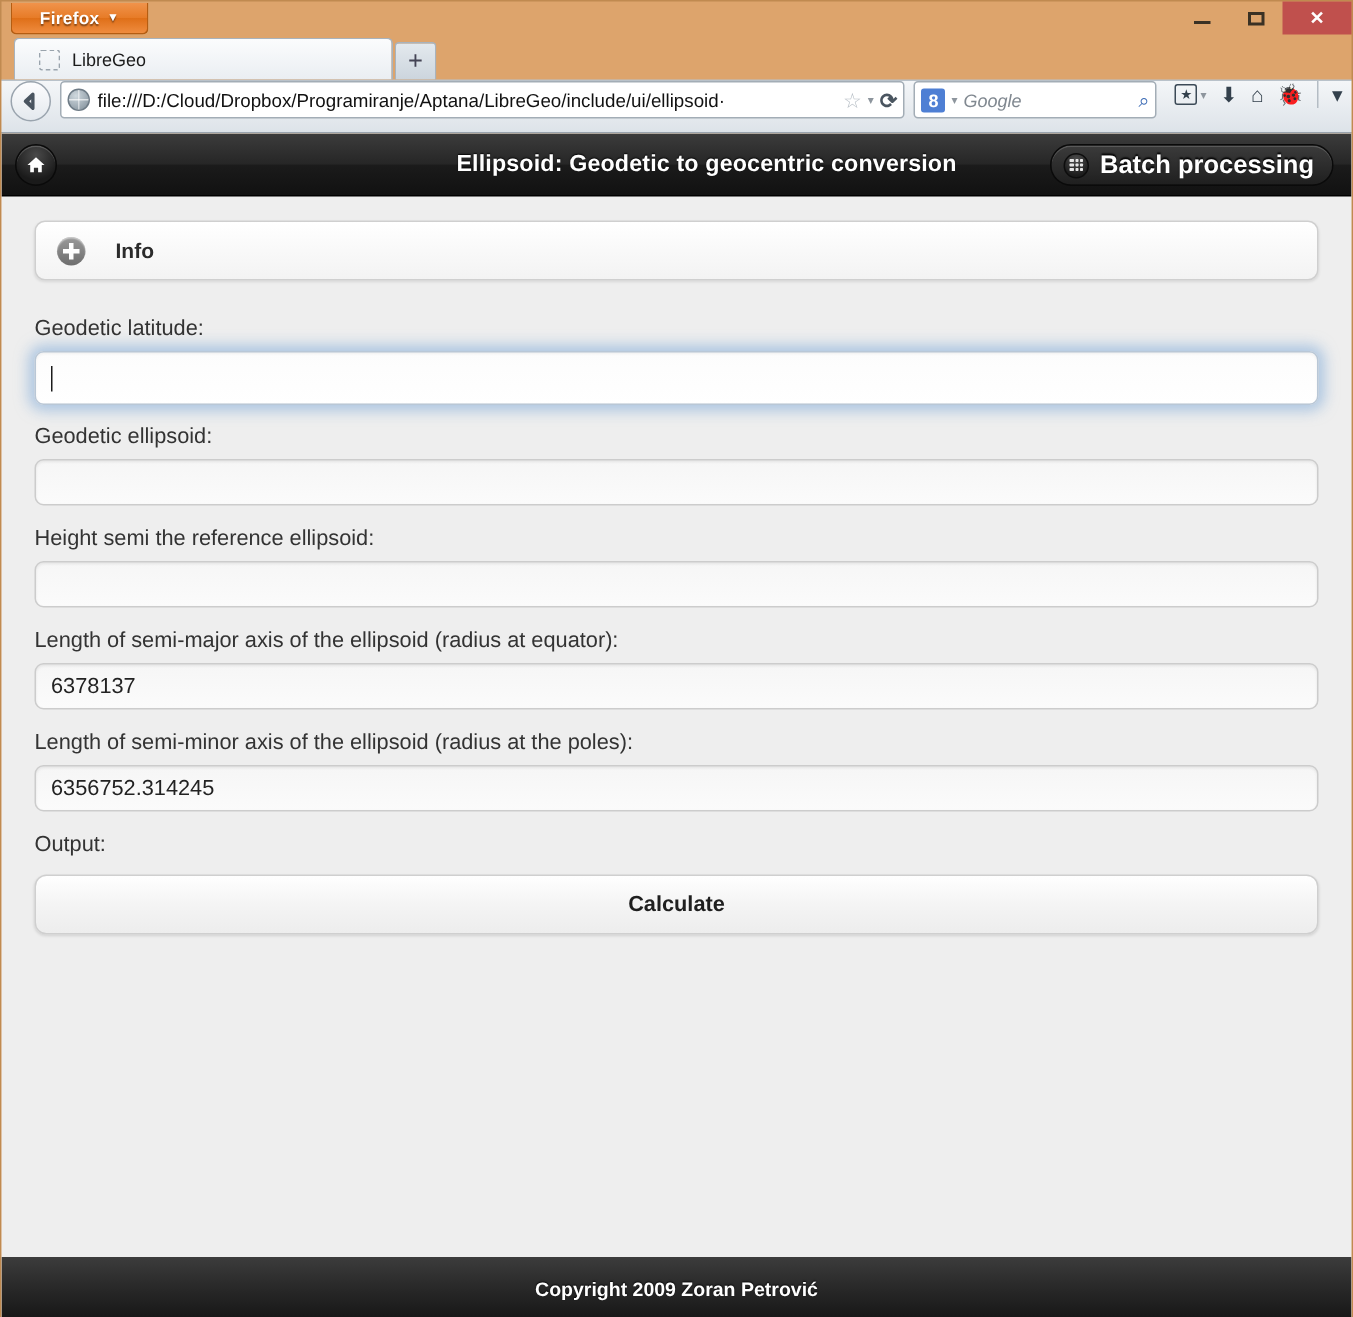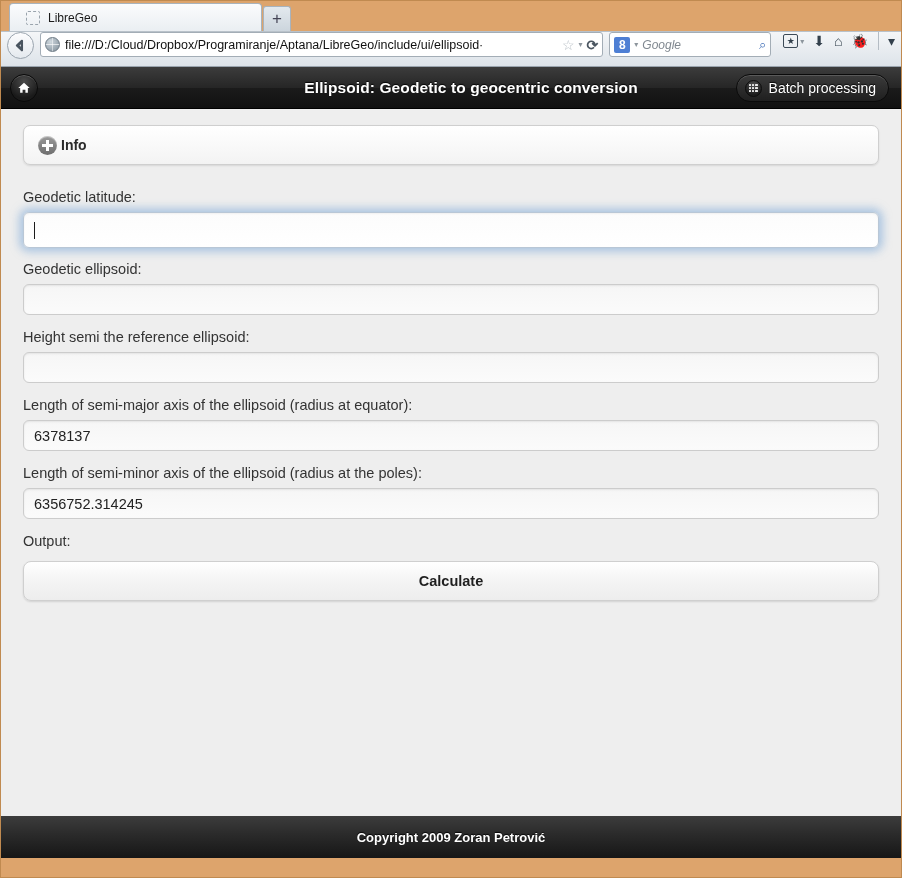--- a/index.html
+++ b/index.html
@@ -275,41 +275,41 @@
     display: grid;
     grid-template-columns: repeat(3, 1fr);
     grid-template-rows: repeat(3, 1fr);
     gap: 1px;
     padding: 3px;
     flex: 0 0 auto;
   }
   .dotsicon i { background: #e6e6e6; border-radius: .5px; }
   .batchlabel {
     color: #fff;
-    font-size: 14px;
-    font-weight: normal;
+    font-size: 17px;
+    font-weight: bold;
     text-shadow: 0 -1px 1px rgba(0,0,0,.9);
     white-space: nowrap;
   }
 
   
   .content {
     padding: 16px 22px 0 22px;
     height: 707px;
     overflow: hidden;
   }
   .infobar {
     height: 40px;
     background: linear-gradient(to bottom, #ffffff, #f3f3f3);
     border: 1px solid #cfcfcf;
     border-radius: 7px;
     box-shadow: 0 1px 2px rgba(0,0,0,.10);
     display: flex; align-items: center;
     padding: 0 14px;
-    gap: 4px;
+    gap: 20px;
     margin-bottom: 24px;
   }
   .plusicon {
     width: 19px; height: 19px;
     border-radius: 50%;
     background: linear-gradient(to bottom, #9a9a9a, #6e6e6e);
     position: relative;
     flex: 0 0 auto;
     box-shadow: inset 0 1px 1px rgba(255,255,255,.5);
   }
@@ -381,20 +381,36 @@
     font-size: 13px;
     font-weight: bold;
     text-shadow: 0 -1px 1px rgba(0,0,0,.9);
   }
 </style>
 </head>
 <body>
 
 <div class="window">
 
+  <div class="titlebar">
+    <div class="ff-button">
+      <span>Firefox</span><span class="caret">▼</span>
+    </div>
+    <div class="wincontrols">
+      <div class="wc">
+          <span class="minglyph"></span>
+        </div>
+      <div class="wc">
+          <span class="maxglyph"></span>
+        </div>
+      <div class="wc close">
+          <span>✕</span>
+        </div>
+    </div>
+  </div>
 
   <div class="tabstrip">
     <div class="tab">
       <span class="favicon-ph"></span>
       <span class="tab-label">LibreGeo</span>
     </div>
     <div class="newtab">
       <span>+</span>
     </div>
   </div>

